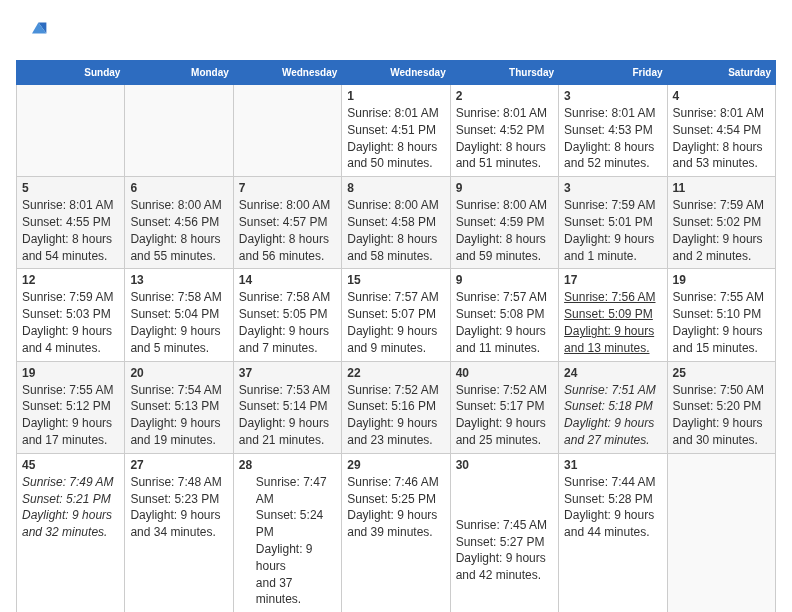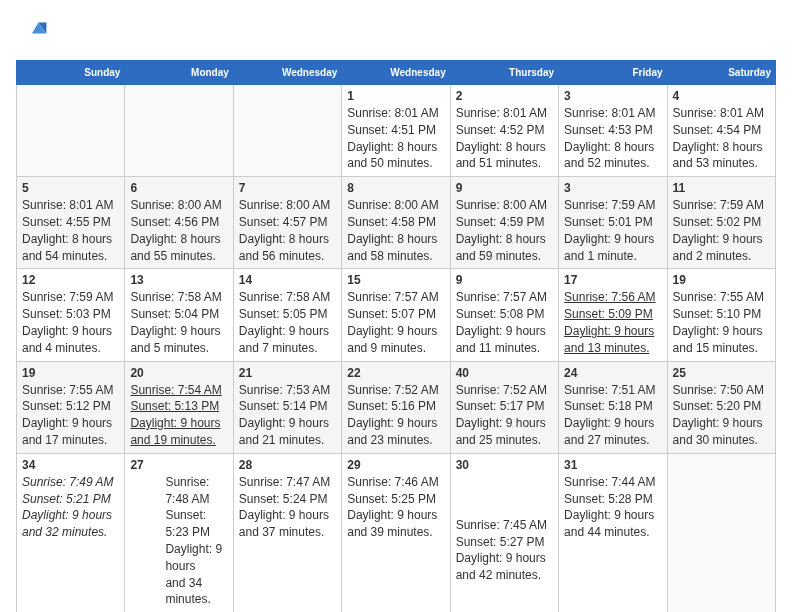--- a/index.html
+++ b/index.html
@@ -256,27 +256,27 @@
       <tr>
         <td>
           <span class="day-num">19</span>
           <div class="day-info" style="white-space: pre-line;">Sunrise: 7:55 AM
 Sunset: 5:12 PM
 Daylight: 9 hours
 and 17 minutes.</div>
         </td>
         <td>
           <span class="day-num">20</span>
-          <div class="day-info" style="white-space: pre-line; text-decoration: underline;">Sunrise: 7:54 AM
+          <div class="day-info" style="white-space: pre-line;">Sunrise: 7:54 AM
 Sunset: 5:13 PM
 Daylight: 9 hours
 and 19 minutes.</div>
         </td>
         <td>
-          <span class="day-num">21</span>
+          <span class="day-num">37</span>
           <div class="day-info" style="white-space: pre-line;">Sunrise: 7:53 AM
 Sunset: 5:14 PM
 Daylight: 9 hours
 and 21 minutes.</div>
         </td>
         <td>
           <span class="day-num">22</span>
           <div class="day-info" style="white-space: pre-line;">Sunrise: 7:52 AM
 Sunset: 5:16 PM
 Daylight: 9 hours
@@ -284,51 +284,51 @@
         </td>
         <td>
           <span class="day-num">40</span>
           <div class="day-info" style="white-space: pre-line;">Sunrise: 7:52 AM
 Sunset: 5:17 PM
 Daylight: 9 hours
 and 25 minutes.</div>
         </td>
         <td>
           <span class="day-num">24</span>
-          <div class="day-info" style="white-space: pre-line;">Sunrise: 7:51 AM
+          <div class="day-info" style="white-space: pre-line; font-style: italic;">Sunrise: 7:51 AM
 Sunset: 5:18 PM
 Daylight: 9 hours
 and 27 minutes.</div>
         </td>
         <td>
           <span class="day-num">25</span>
           <div class="day-info" style="white-space: pre-line;">Sunrise: 7:50 AM
 Sunset: 5:20 PM
 Daylight: 9 hours
 and 30 minutes.</div>
         </td>
       </tr>
       <tr>
         <td>
-          <span class="day-num">34</span>
+          <span class="day-num">45</span>
           <div class="day-info" style="white-space: pre-line; font-style: italic;">Sunrise: 7:49 AM
 Sunset: 5:21 PM
 Daylight: 9 hours
 and 32 minutes.</div>
         </td>
         <td>
           <span class="day-num">27</span>
-          <div class="day-info" style="white-space: pre-line; margin-left: 35px;">Sunrise: 7:48 AM
+          <div class="day-info" style="white-space: pre-line;">Sunrise: 7:48 AM
 Sunset: 5:23 PM
 Daylight: 9 hours
 and 34 minutes.</div>
         </td>
         <td>
           <span class="day-num">28</span>
-          <div class="day-info" style="white-space: pre-line;">Sunrise: 7:47 AM
+          <div class="day-info" style="white-space: pre-line; margin-left: 17px;">Sunrise: 7:47 AM
 Sunset: 5:24 PM
 Daylight: 9 hours
 and 37 minutes.</div>
         </td>
         <td>
           <span class="day-num">29</span>
           <div class="day-info" style="white-space: pre-line;">Sunrise: 7:46 AM
 Sunset: 5:25 PM
 Daylight: 9 hours
 and 39 minutes.</div>

